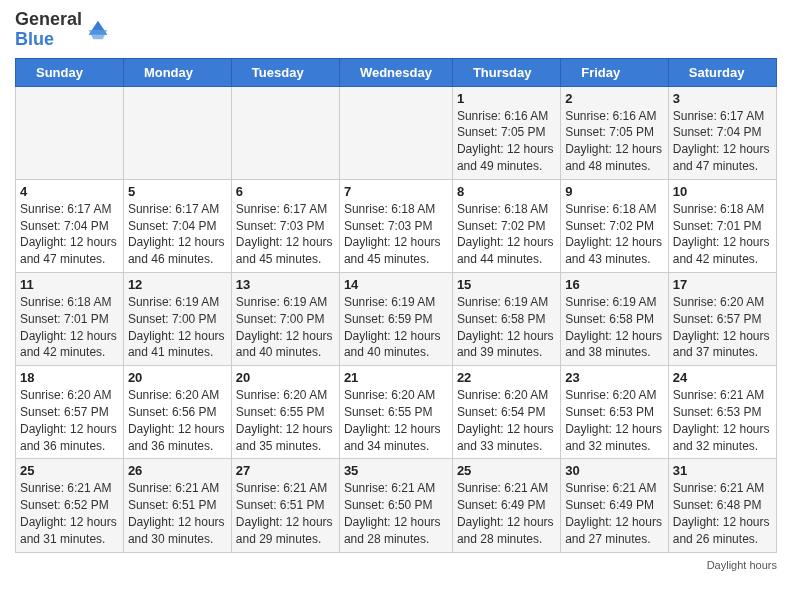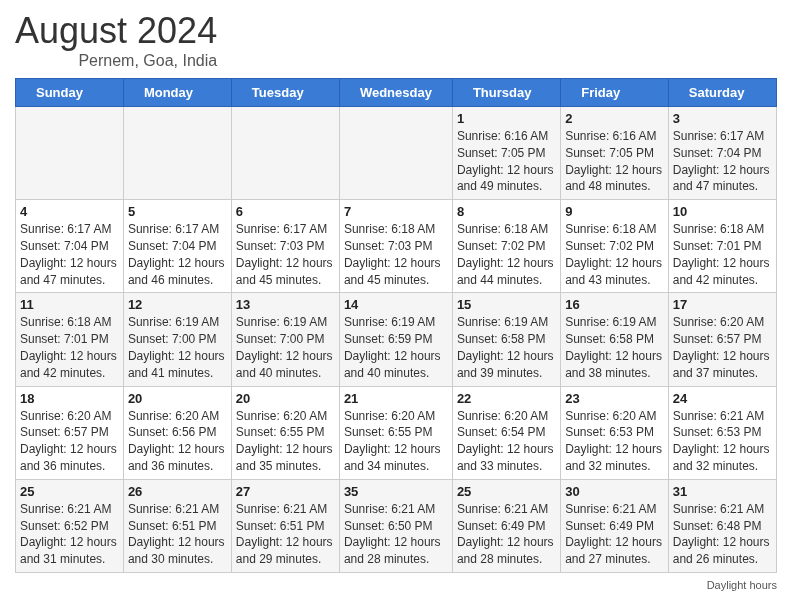--- a/index.html
+++ b/index.html
@@ -90,23 +90,29 @@
       margin-top: 6px;
       font-size: 11px;
       color: #555;
       text-align: right;
     }
   </style>
 </head>
 <body>
 
 <div class="header">
-  <div class="title-block">
-    <div class="main-title">August 2024</div>
-    <div class="subtitle">Pernem, Goa, India</div>
+  <div class="logo">
+    <div class="logo-text">
+      <span class="logo-general">General</span>
+      <span class="logo-blue">Blue</span>
+    </div>
+    <svg class="logo-icon" viewBox="0 0 30 30" xmlns="http://www.w3.org/2000/svg">
+      <polygon points="5,20 15,5 25,20" fill="#3a7bd5"></polygon>
+      <polygon points="10,25 20,25 25,15 5,15" fill="#5ba0e0" opacity="0.7"></polygon>
+    </svg>
   </div>
 </div>
 
 <table>
   <thead>
     <tr>
     <th>Sunday</th>
         <th>Monday</th>
         <th>Tuesday</th>
         <th>Wednesday</th>

